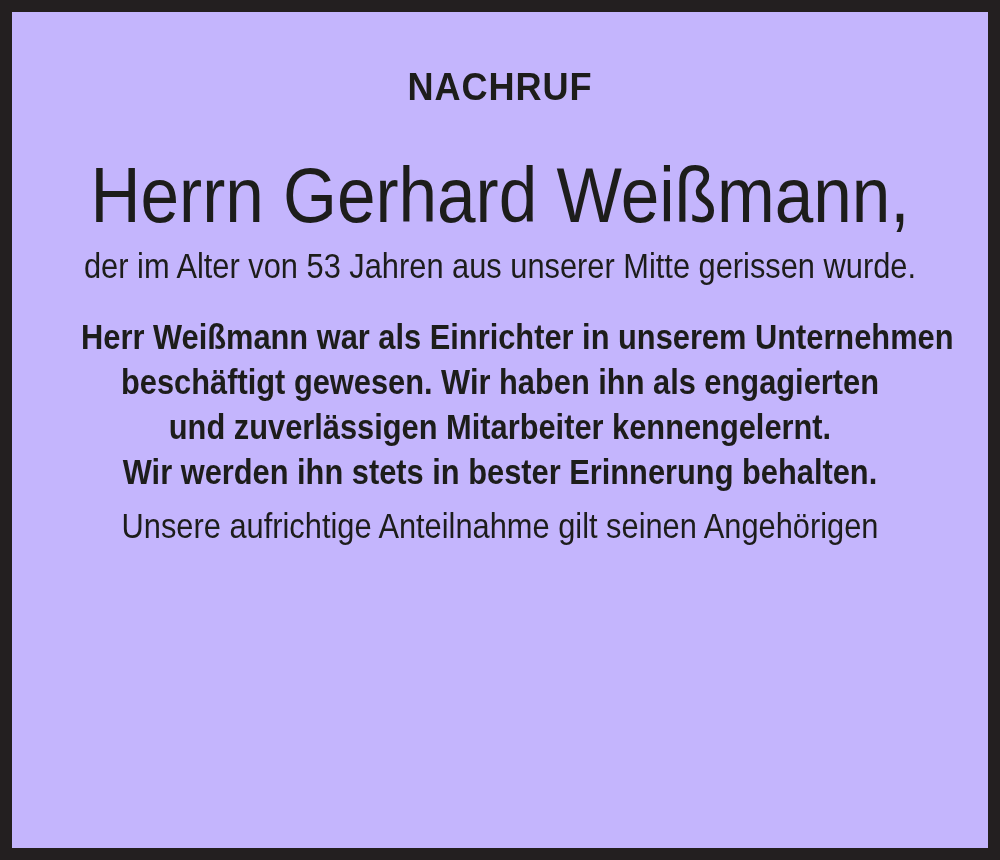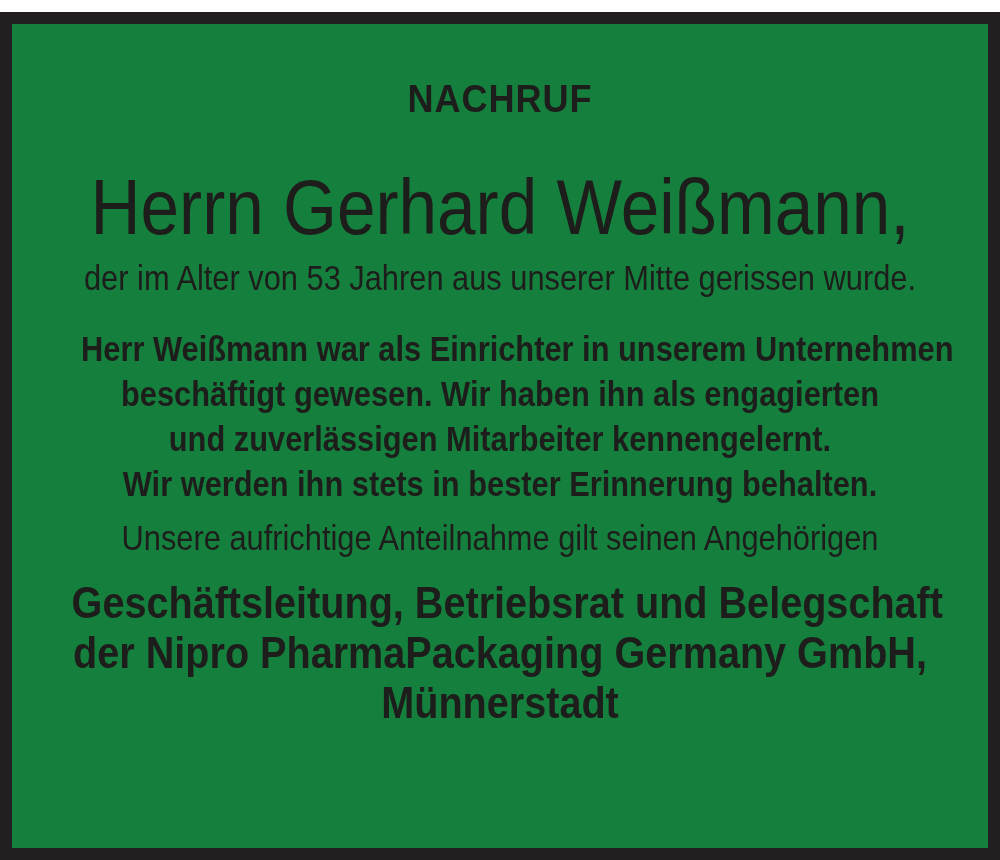--- a/index.html
+++ b/index.html
@@ -12,23 +12,22 @@
     width: 1000px;
     height: 860px;
     background: #ffffff;
     overflow: hidden;
     font-family: "Liberation Sans", sans-serif;
   }
   .frame {
     position: absolute;
     inset: 0;
     border: 12px solid #231f20;
-    background: #15803d;
+    background: #c4b5fd;
     box-sizing: border-box;
-    margin-top: 12px;
   }
   .content {
     position: absolute;
     left: 12px;
     right: 12px;
     top: 12px;
     bottom: 12px;
     text-align: center;
     color: #1d1d1b;
     padding-top: 40px;
@@ -103,21 +102,16 @@
 
       <div class="bodypara">
         <span class="line bodyline">Herr Weißmann war als Einrichter in unserem Unternehmen</span>
         <span class="line bodyline">beschäftigt gewesen. Wir haben ihn als engagierten</span>
         <span class="line bodyline">und zuverlässigen Mitarbeiter kennengelernt.</span>
         <span class="line bodyline">Wir werden ihn stets in bester Erinnerung behalten.</span>
       </div>
 
       <div class="line condolence">Unsere aufrichtige Anteilnahme gilt seinen Angehörigen</div>
 
-      <div class="signature">
-        <span class="line sigline">Geschäftsleitung, Betriebsrat und Belegschaft</span>
-        <span class="line sigline">der Nipro PharmaPackaging Germany GmbH,</span>
-        <span class="line sigline">Münnerstadt</span>
-      </div>
 
     </div>
   </div>
 </div>
 
 </body></html>

